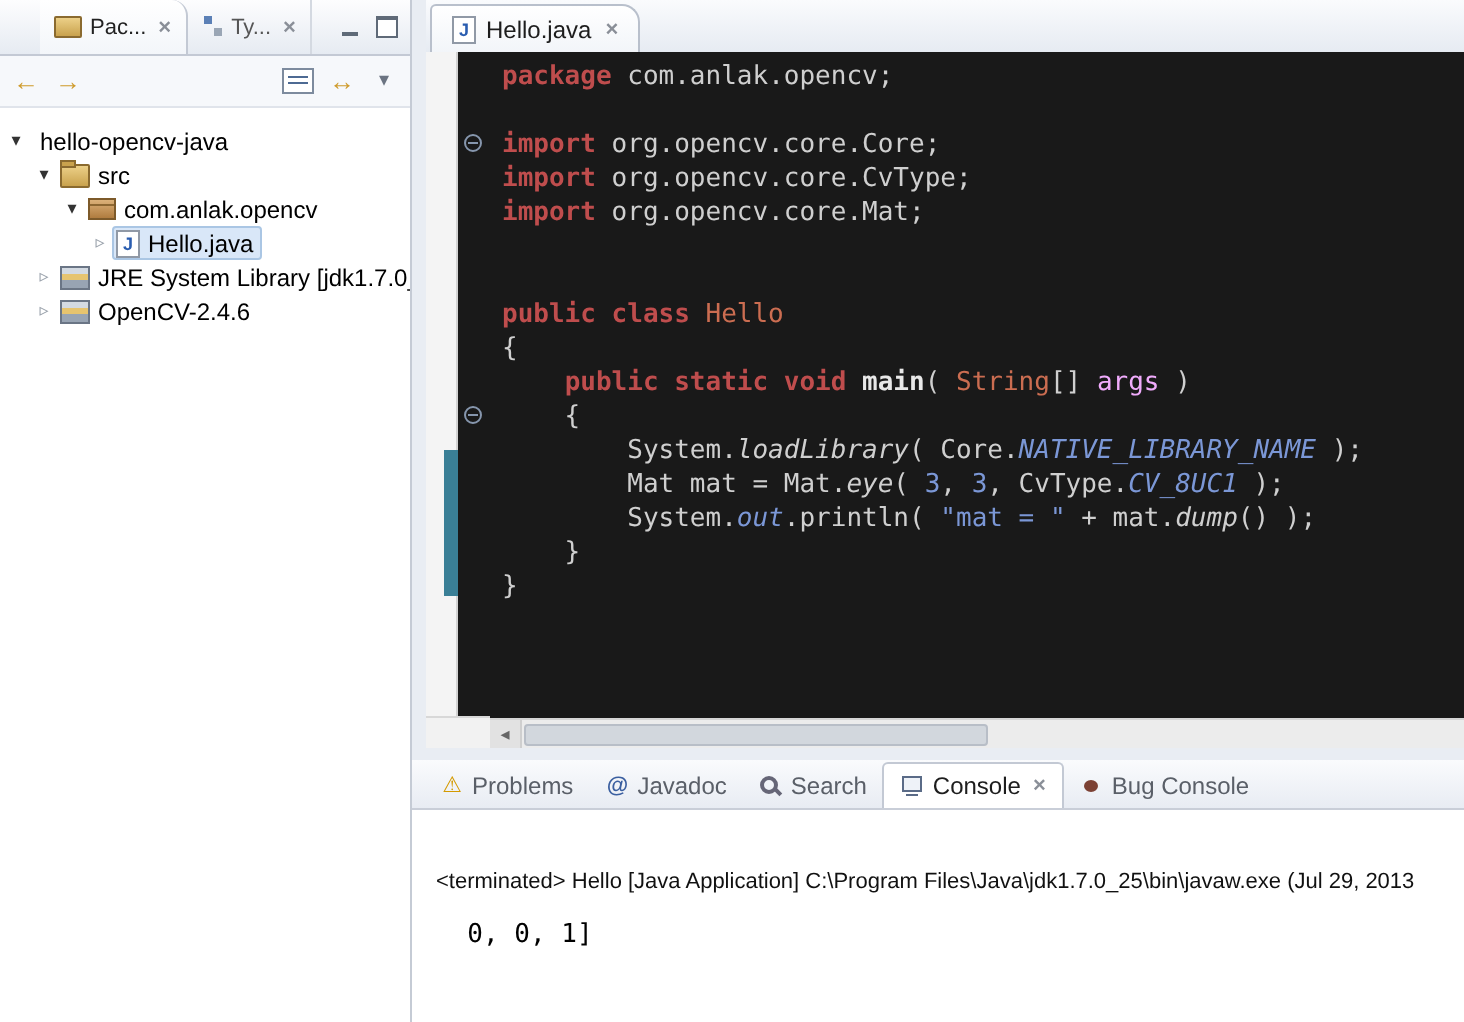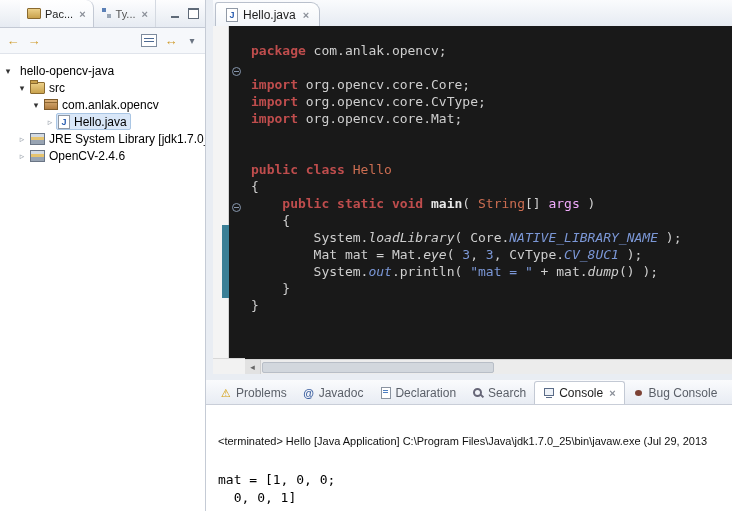--- a/index.html
+++ b/index.html
@@ -57,21 +57,21 @@
           border:1px solid #b9c0cc;border-bottom:none;border-radius:3px 9px 0 0;font-size:12px;color:#1d1d1d;}
   .jicon{display:inline-block;width:10px;height:12px;background:#fff;border:1px solid #9099a6;color:#2a5db0;
          font-size:9px;font-weight:bold;line-height:12px;text-align:center;}
   .ed-body{position:absolute;top:26px;left:0;right:0;bottom:15px;display:flex;background:#191919;}
   .ruler{width:15px;background:#f4f4f4;border-right:1px solid #d2d2d2;flex:none;}
   .range-indicator{position:absolute;left:9px;top:199px;width:7px;height:73px;background:#3a7f96;}
   .foldcol{width:17px;background:#191919;position:relative;flex:none;}
   .fold-marker{position:absolute;left:3px;width:9px;height:9px;border:1px solid #8696ad;border-radius:50%;box-sizing:border-box;}
   .fold-marker::after{content:"";position:absolute;left:1px;right:1px;top:3px;height:1px;background:#8696ad;}
   .code{flex:1;padding:4px 0 0 5px;font:13px/17px "DejaVu Sans Mono",monospace;color:#cfcfcf;
-        white-space:pre;overflow:hidden;margin-top:12px;}
+        white-space:pre;overflow:hidden;}
   .ln{height:17px;}
   .tk-kw{color:#bf4d4d;font-weight:bold;}
   .tk-type{color:#cb6d51;}
   .tk-str{color:#7b97d6;}
   .tk-num{color:#7b97d6;}
   .tk-sfield{color:#7b97d6;font-style:italic;}
   .tk-smeth{font-style:italic;}
   .tk-decl{color:#e8e8e8;font-weight:bold;}
   .tk-param{color:#f0abfc;}
   .ed-corner{position:absolute;left:0;bottom:0;width:32px;height:15px;background:#f2f2f2;border-top:1px solid #d8d8d8;}
@@ -91,21 +91,21 @@
   .problems-icon{color:#d49a00;font-size:11px;}
   .javadoc-icon{color:#3b5fa0;font-weight:bold;font-size:11px;}
   .declaration-icon::before{content:"";position:absolute;left:2px;top:0;width:8px;height:10px;background:#fff;border:1px solid #8a93a0;}
   .declaration-icon::after{content:"";position:absolute;left:4px;top:3px;width:5px;height:1px;background:#4d7ec0;box-shadow:0 2px 0 #4d7ec0;}
   .search-icon::before{content:"";position:absolute;left:1px;top:1px;width:5px;height:5px;border:2px solid #667;border-radius:50%;}
   .search-icon::after{content:"";position:absolute;left:8px;top:8px;width:4px;height:2px;background:#667;transform:rotate(45deg);}
   .console-icon::before{content:"";position:absolute;left:1px;top:1px;width:8px;height:6px;background:#eef2f8;border:1px solid #5a6b87;}
   .console-icon::after{content:"";position:absolute;left:3px;top:10px;width:6px;height:1px;background:#5a6b87;}
   .bug-icon::before{content:"";position:absolute;left:2px;top:3px;width:7px;height:6px;background:#7c4134;border-radius:50%;}
   .co-body{padding:30px 0 0 12px;}
-  .co-status{font-size:11px;color:#111;white-space:nowrap;margin-bottom:24px;}
+  .co-status{font-size:11px;color:#111;white-space:nowrap;margin-bottom:12px;}
   .co-output{font:13px/18px "DejaVu Sans Mono",monospace;color:#000;white-space:pre;}
 
   
   .vicon{display:inline-block;position:relative;flex:none;}
   .package-explorer-icon{width:12px;height:9px;background:linear-gradient(#ecd088,#c9a24d);border:1px solid #8a6a2f;border-radius:1px;}
   .type-hierarchy-icon{width:11px;height:11px;}
   .type-hierarchy-icon::before{content:"";position:absolute;left:1px;top:0;width:4px;height:4px;background:#5b80b6;}
   .type-hierarchy-icon::after{content:"";position:absolute;left:6px;top:6px;width:4px;height:4px;background:#9aa6b5;}
 </style>
 </head>
@@ -213,37 +213,33 @@
     <div class="co-tabbar">
         <div class="co-tab">
           <span class="cicon problems-icon">⚠</span>
           <span class="co-tab-label">Problems</span>
         </div>
         <div class="co-tab">
           <span class="cicon javadoc-icon">@</span>
           <span class="co-tab-label">Javadoc</span>
         </div>
         <div class="co-tab">
-          <span class="cicon declaration-icon"></span>
-          <span class="co-tab-label">Declaration</span>
-        </div>
-        <div class="co-tab">
           <span class="cicon search-icon"></span>
           <span class="co-tab-label">Search</span>
         </div>
         <div class="co-tab active">
           <span class="cicon console-icon"></span>
           <span class="co-tab-label">Console</span>
           <span class="tab-close">×</span>
         </div>
         <div class="co-tab">
           <span class="cicon bug-icon"></span>
           <span class="co-tab-label">Bug Console</span>
         </div>
         <div class="co-tab"></div>
       </div>
     <div class="co-body">
       <div class="co-status">&lt;terminated&gt; Hello [Java Application] C:\Program Files\Java\jdk1.7.0_25\bin\javaw.exe (Jul 29, 2013</div>
-      <div class="co-output"><div class="co-line">mat = [1, 0, 0;</div><div class="co-line">  0, 0, 1]</div></div>
+      <div class="co-output"><div class="co-line">  0, 0, 1]</div></div>
     </div>
   </div>
 
 </div>
 
 </body></html>

